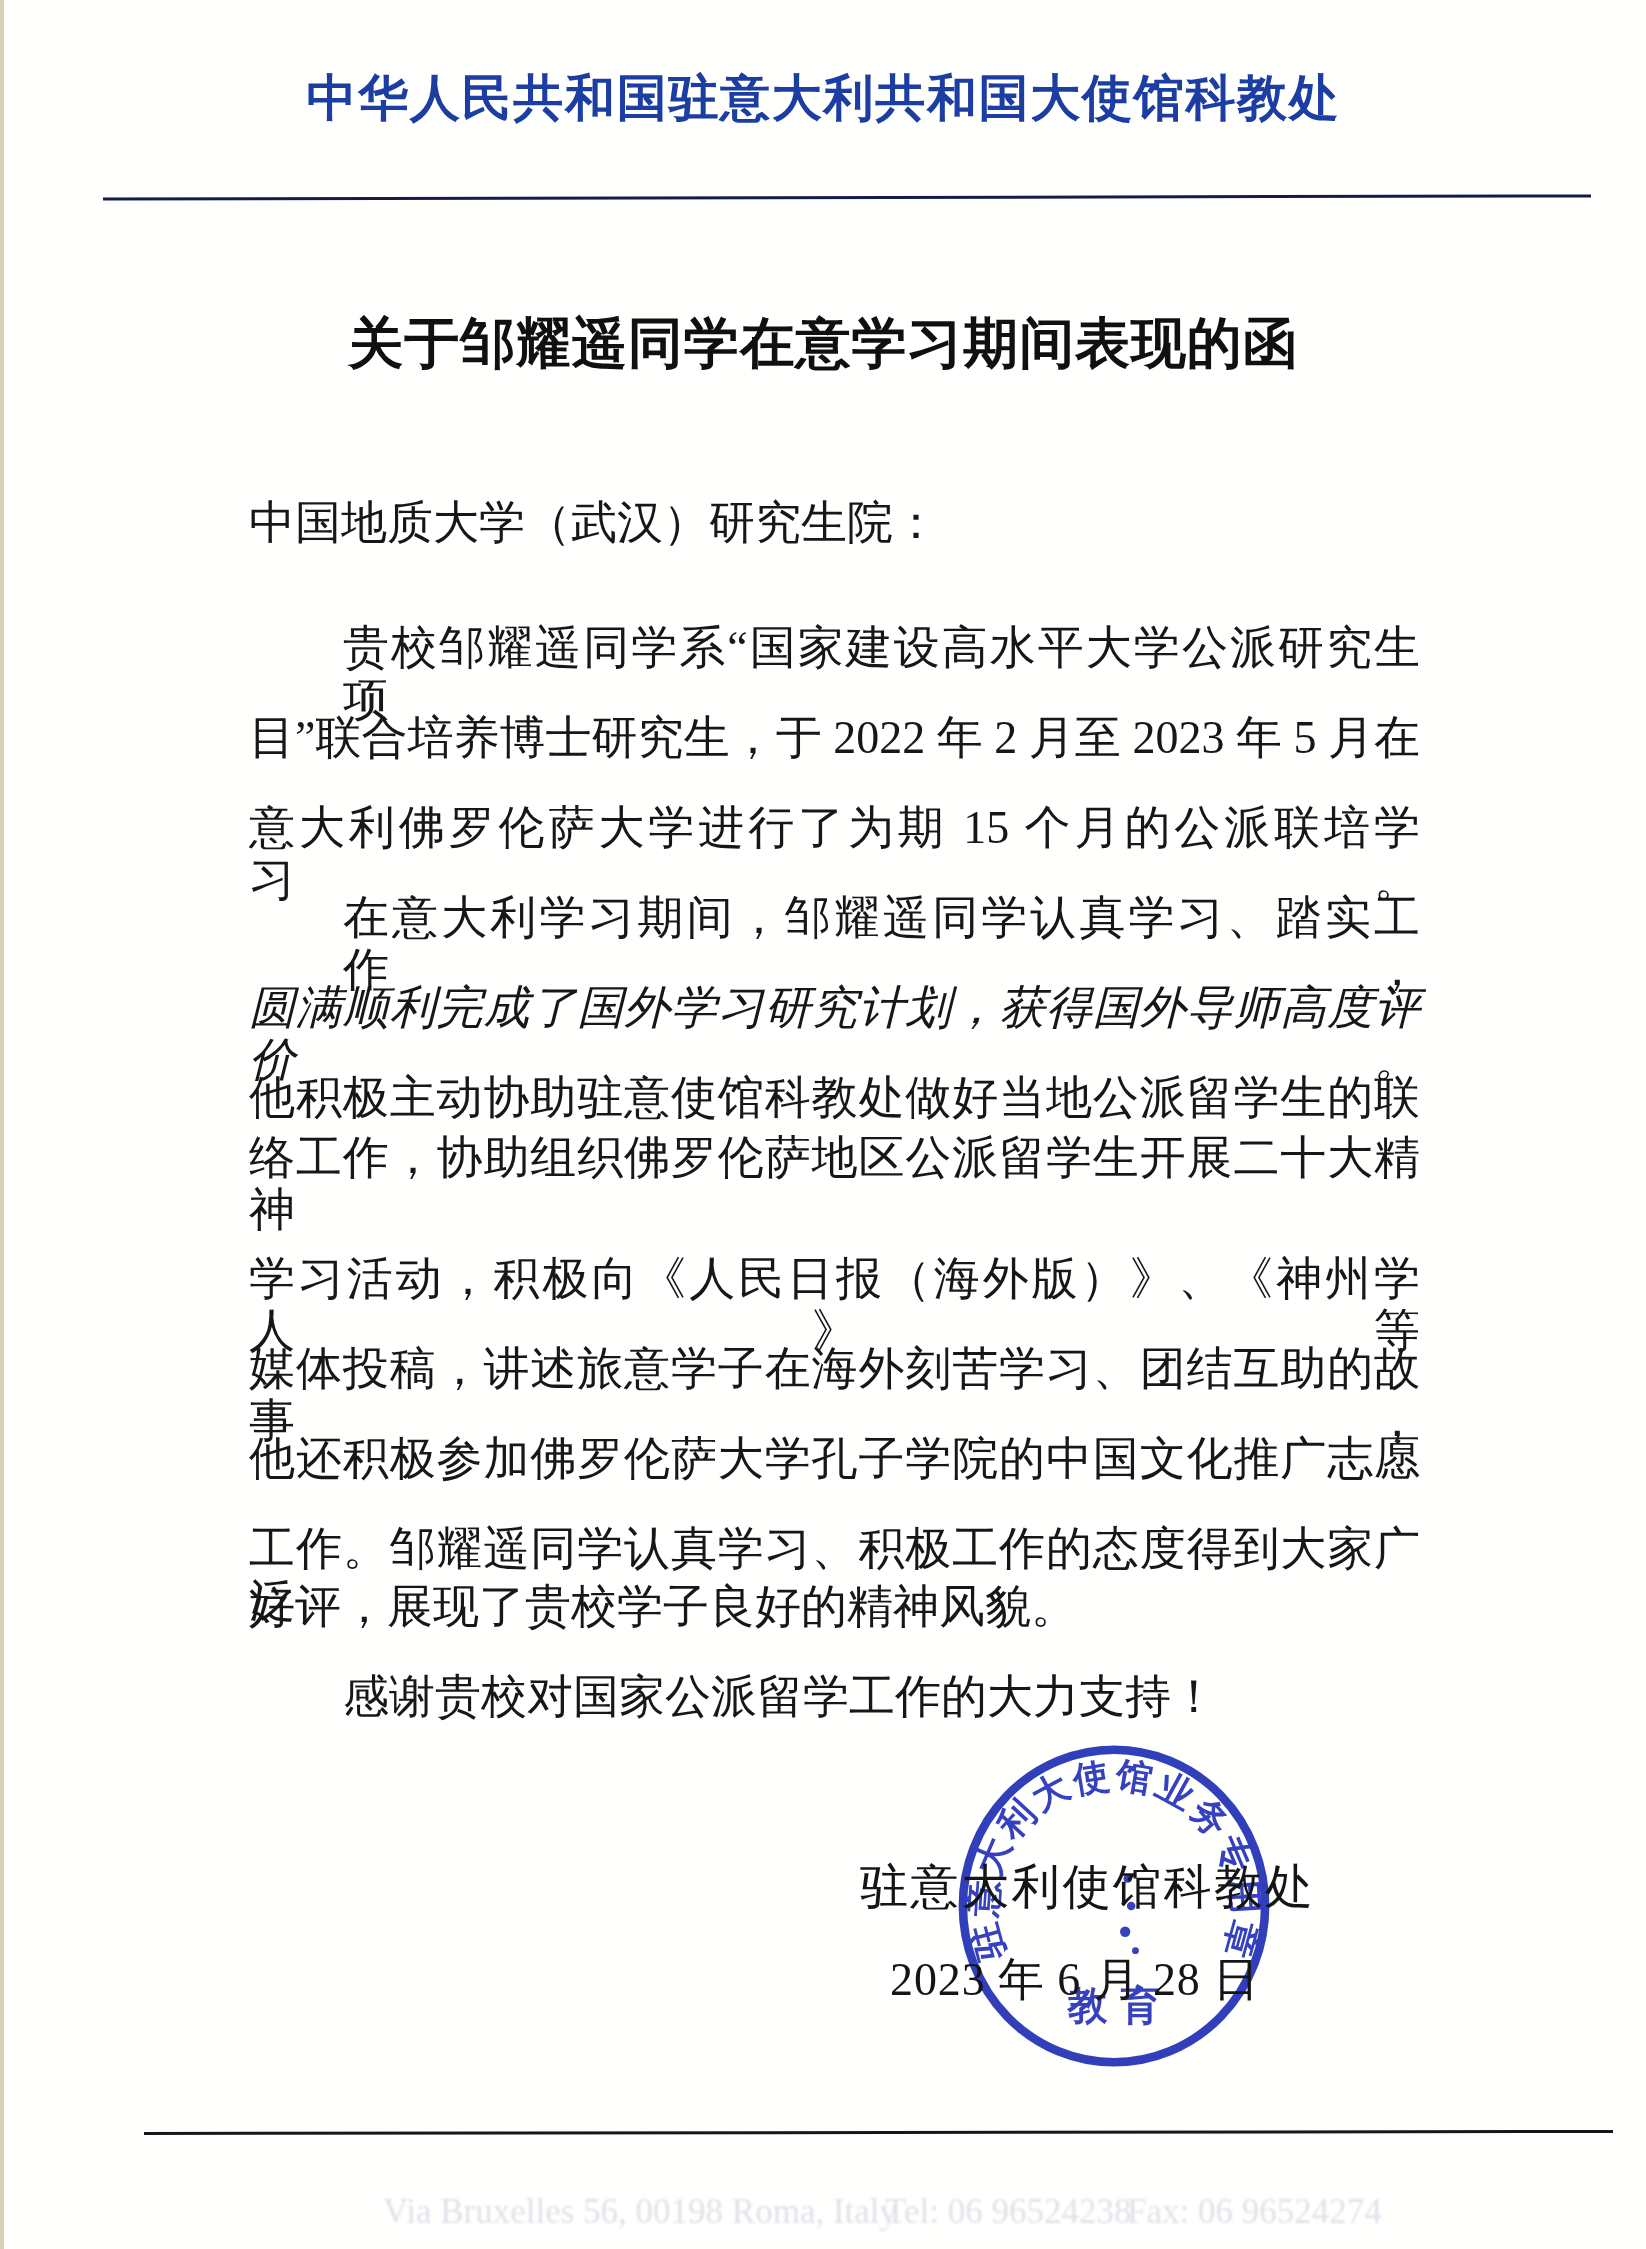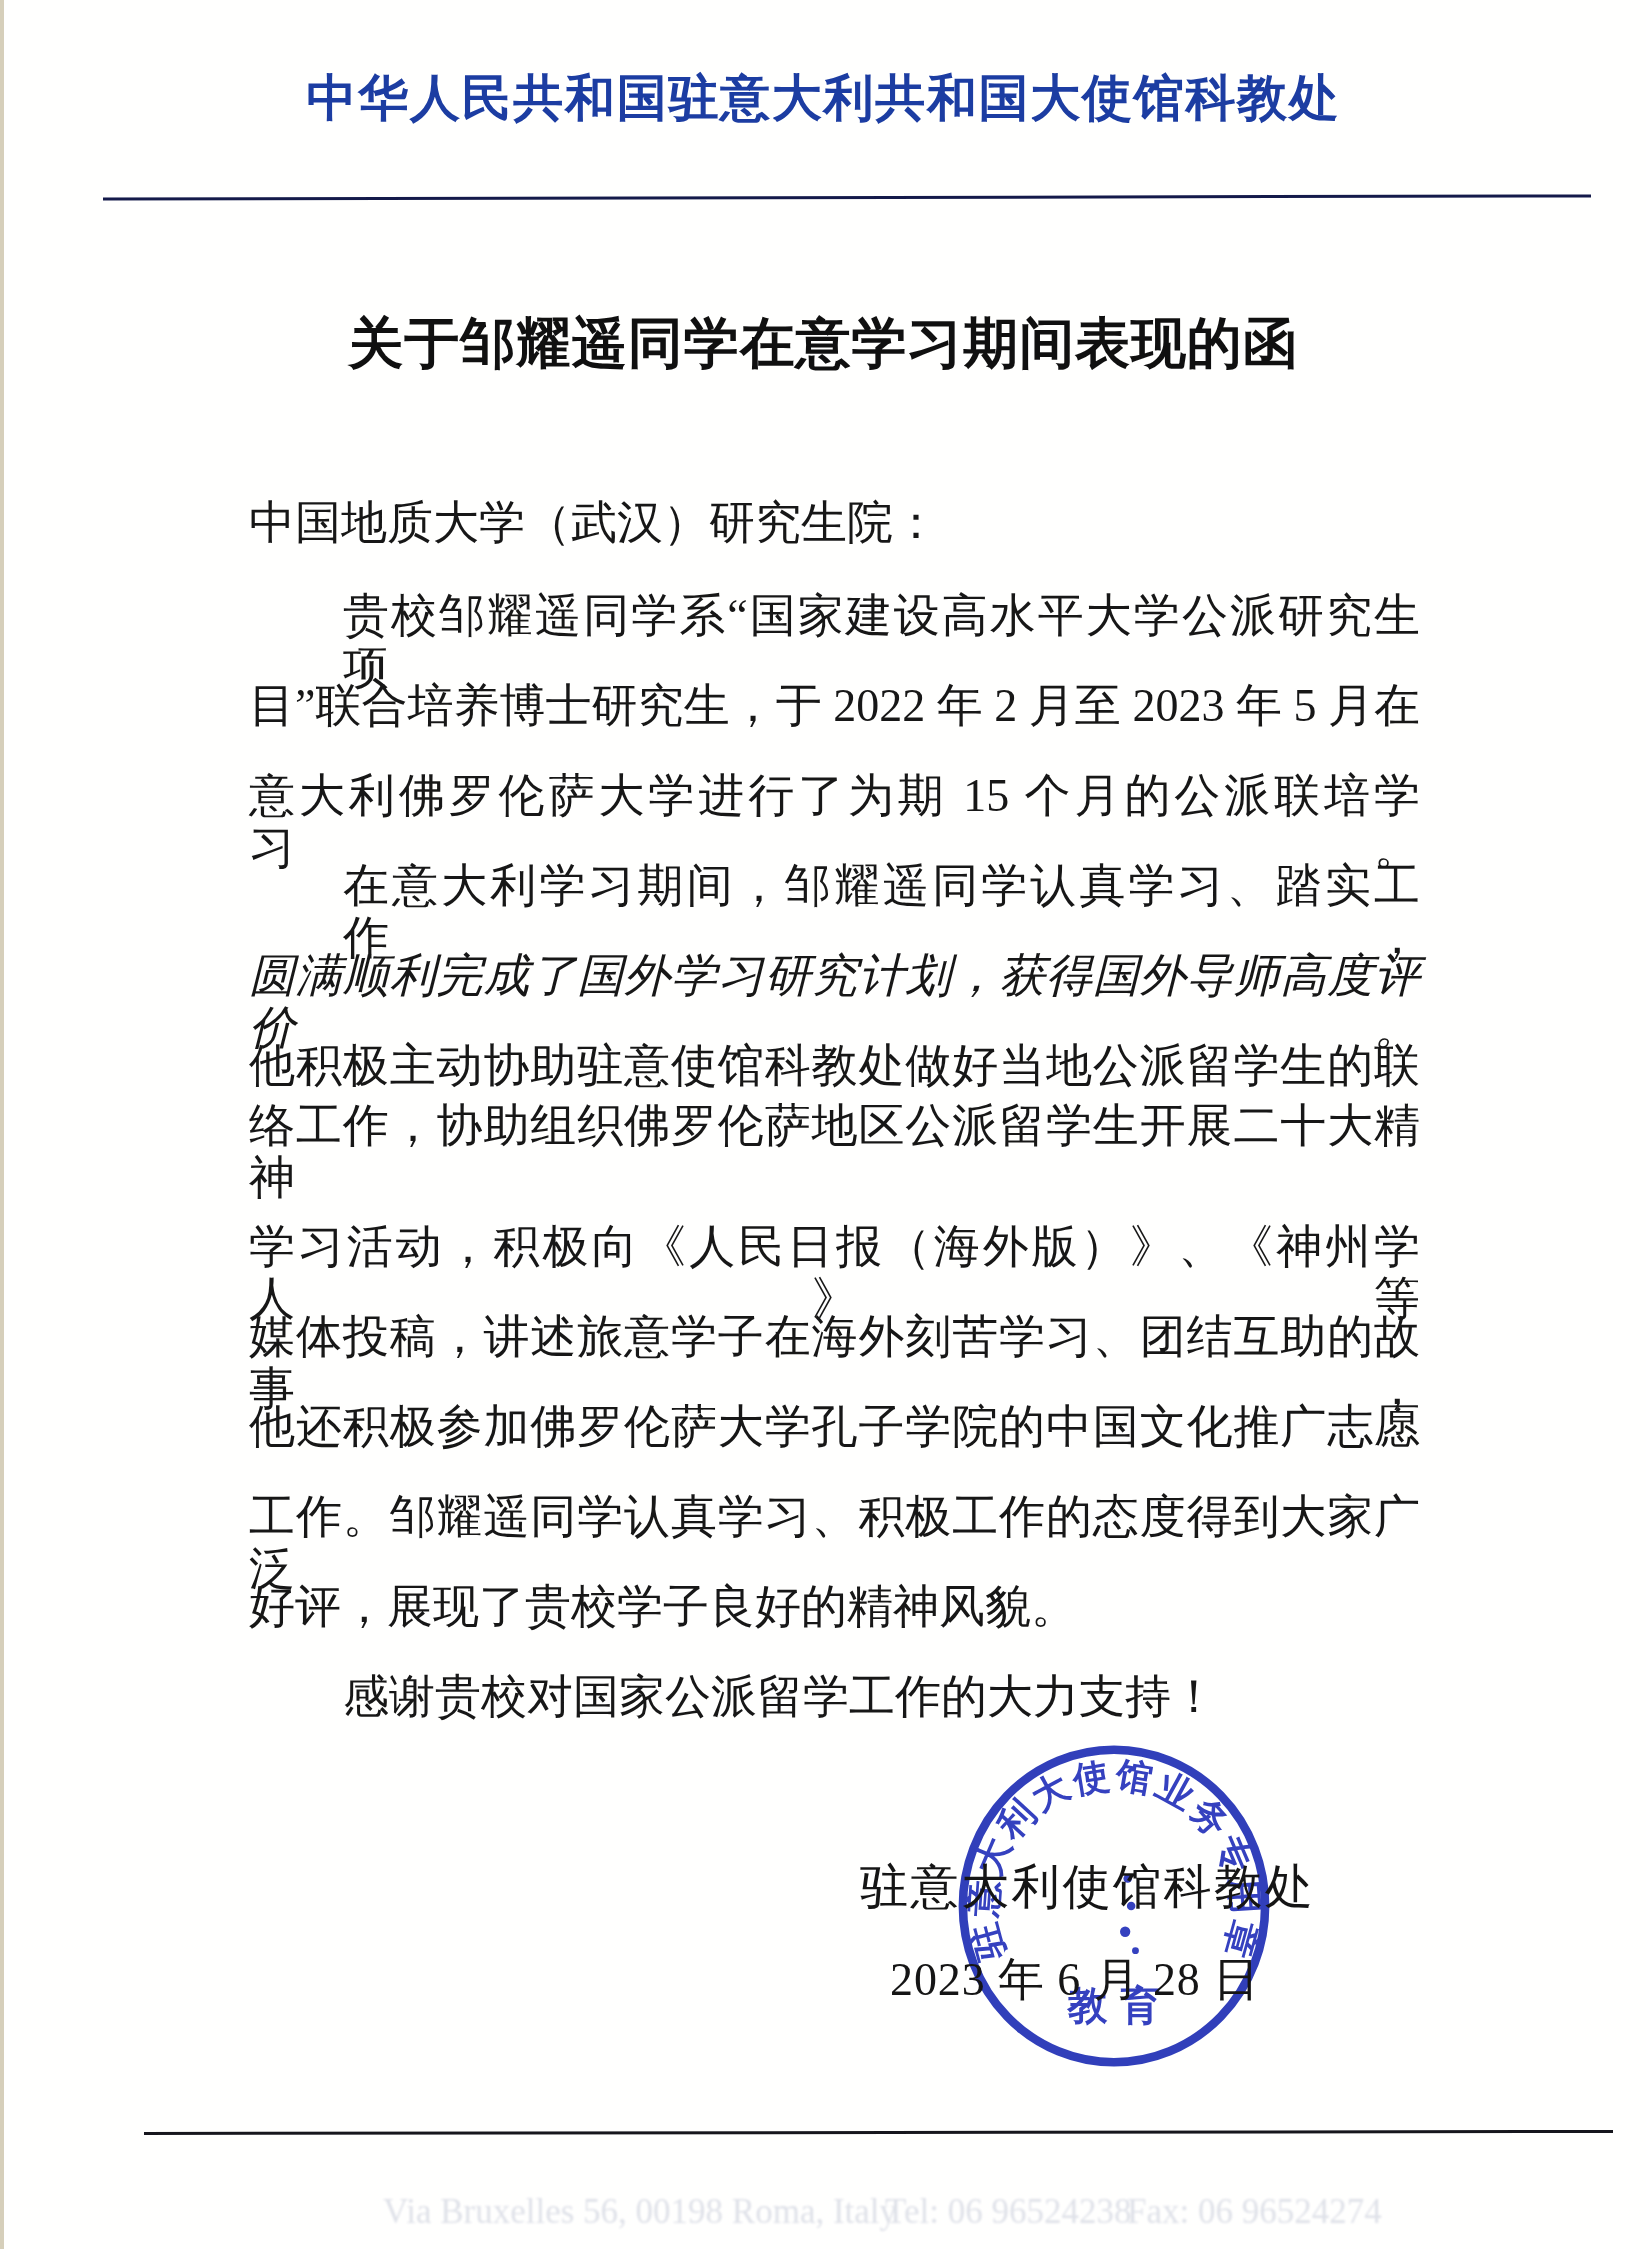--- a/index.html
+++ b/index.html
@@ -49,20 +49,21 @@
     position:absolute;left:249px;width:1171px;
     font-size:46px;line-height:1.12;color:#171717;
     white-space:nowrap;
   }
   .body-line.indent{left:343px;width:1077px;}
   .body-line.full{
     white-space:normal;
     text-align:justify;text-align-last:justify;
     -moz-text-align-last:justify;
     text-justify:inter-character;
+    margin-top:32px;
   }
   
   .sig-office{
     position:absolute;left:860px;top:1855px;z-index:3;
     font-size:48px;color:#151515;letter-spacing:2.6px;white-space:nowrap;
   }
   .sig-date{
     position:absolute;left:890px;top:1949px;z-index:3;
     font-size:46px;color:#151515;letter-spacing:0.9px;white-space:nowrap;
   }

